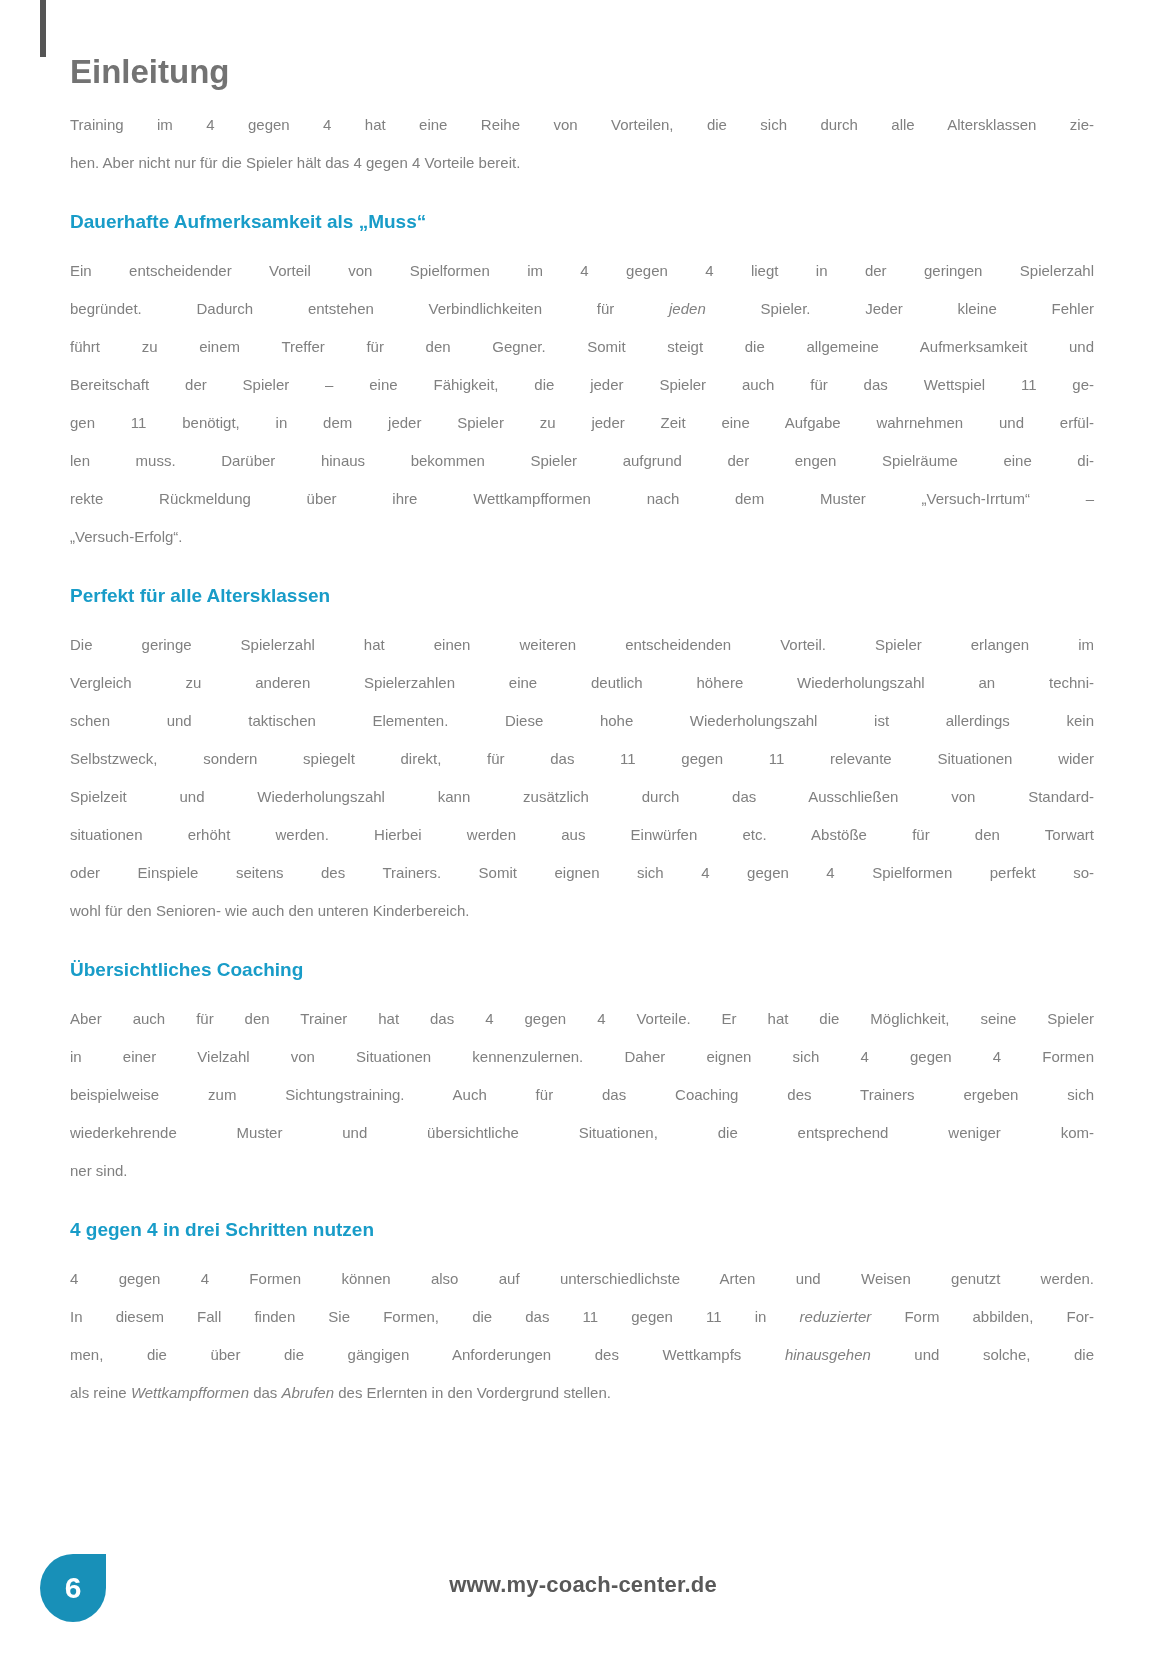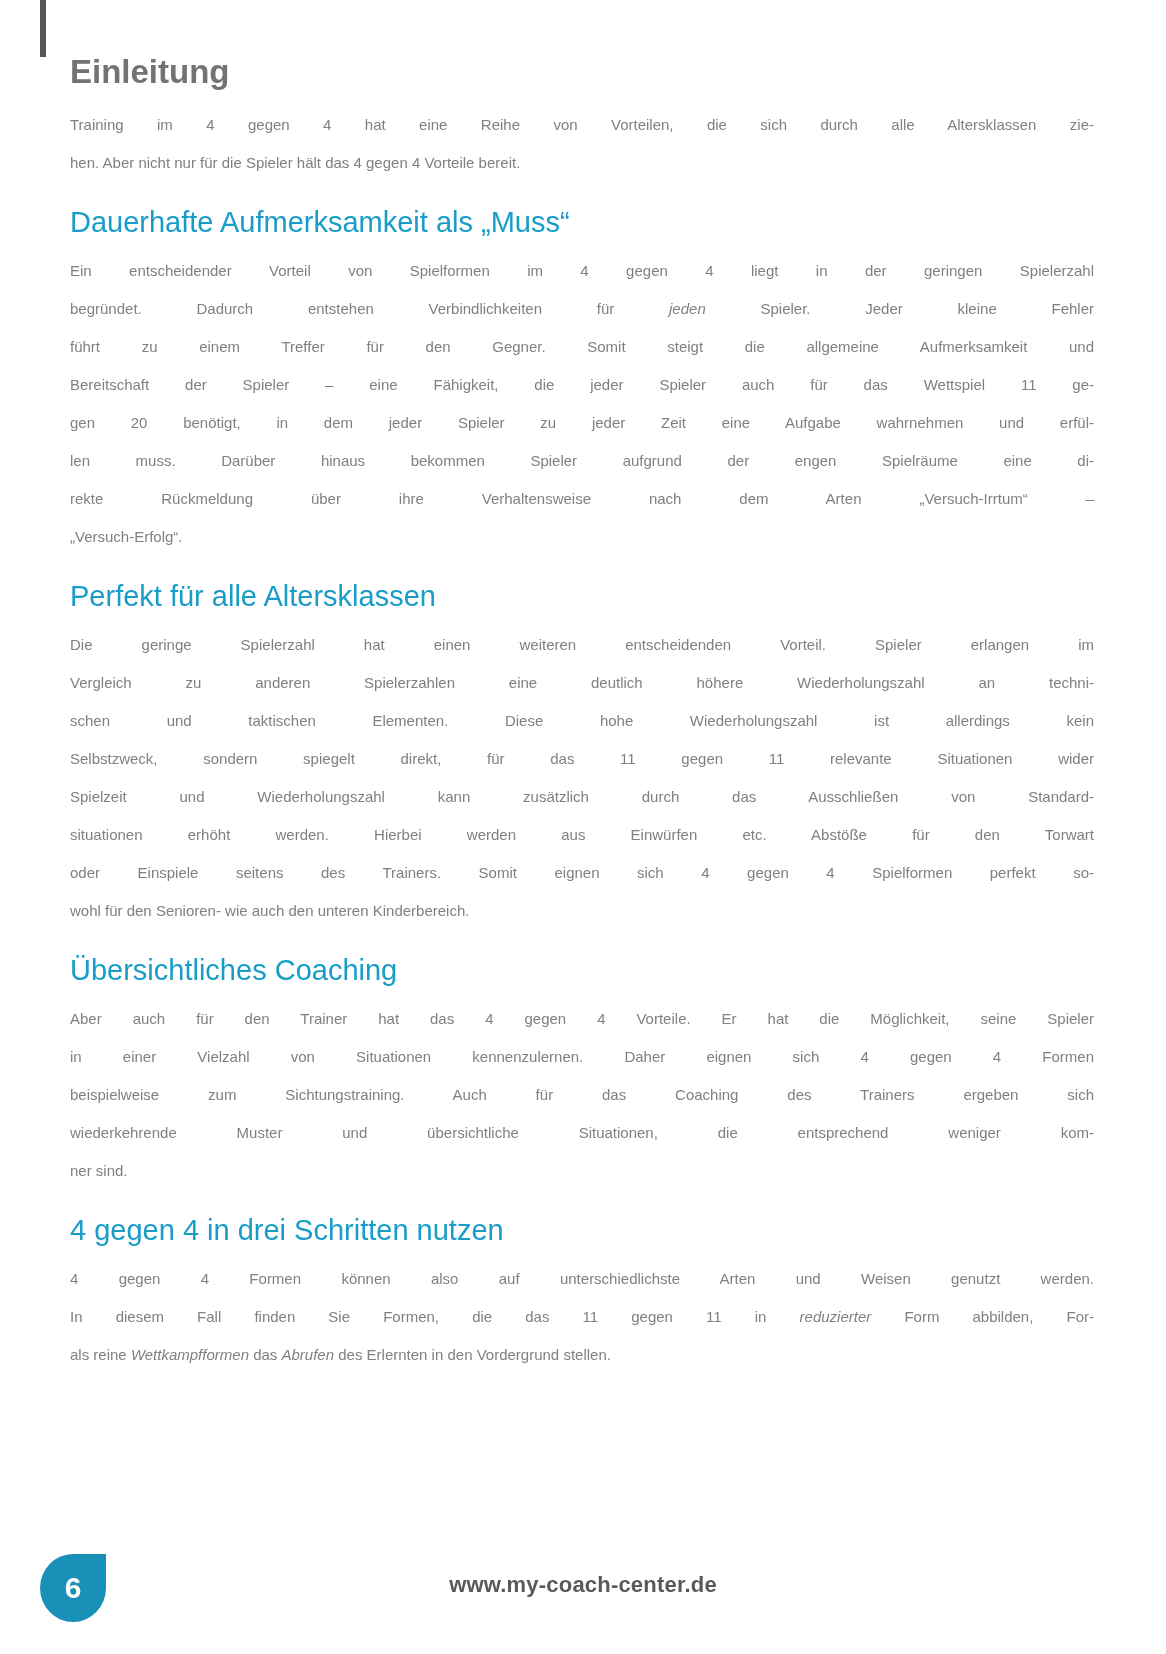--- a/index.html
+++ b/index.html
@@ -44,23 +44,23 @@
   .header-suffix{color:var(--dark-text);}
   h1.main-heading{
     margin:52px 0 14px 0;
     font-size:33px;
     line-height:40px;
     font-weight:bold;
     color:var(--h1-text);
   }
   #content h2{
     margin:0 0 14px 0;
-    font-size:29px;
+    font-size:19px;
     line-height:32px;
-    font-weight:normal;
+    font-weight:bold;
     color:var(--heading-accent);
   }
   #content .para{
     margin:0 0 24px 0;
     color:var(--body-text);
     font-size:15px;
   }
   #content .para .line{
     line-height:38px;
     text-align:justify;
@@ -113,23 +113,23 @@
         <div class="para">
           <div class="line">Training im 4 gegen 4 hat eine Reihe von Vorteilen, die sich durch alle Altersklassen zie-</div>
           <div class="line">hen. Aber nicht nur für die Spieler hält das 4 gegen 4 Vorteile bereit.</div>
         </div>
         <h2>Dauerhafte Aufmerksamkeit als „Muss“</h2>
         <div class="para">
           <div class="line">Ein entscheidender Vorteil von Spielformen im 4 gegen 4 liegt in der geringen Spielerzahl</div>
           <div class="line">begründet. Dadurch entstehen Verbindlichkeiten für <i>jeden</i> Spieler. Jeder kleine Fehler</div>
           <div class="line">führt zu einem Treffer für den Gegner. Somit steigt die allgemeine Aufmerksamkeit und</div>
           <div class="line">Bereitschaft der Spieler – eine Fähigkeit, die jeder Spieler auch für das Wettspiel 11 ge-</div>
-          <div class="line">gen 20 benötigt, in dem jeder Spieler zu jeder Zeit eine Aufgabe wahrnehmen und erfül-</div>
+          <div class="line">gen 11 benötigt, in dem jeder Spieler zu jeder Zeit eine Aufgabe wahrnehmen und erfül-</div>
           <div class="line">len muss. Darüber hinaus bekommen Spieler aufgrund der engen Spielräume eine di-</div>
-          <div class="line">rekte Rückmeldung über ihre Verhaltensweise nach dem Arten „Versuch-Irrtum“ –</div>
+          <div class="line">rekte Rückmeldung über ihre Wettkampfformen nach dem Muster „Versuch-Irrtum“ –</div>
           <div class="line">„Versuch-Erfolg“.</div>
         </div>
         <h2>Perfekt für alle Altersklassen</h2>
         <div class="para">
           <div class="line">Die geringe Spielerzahl hat einen weiteren entscheidenden Vorteil. Spieler erlangen im</div>
           <div class="line">Vergleich zu anderen Spielerzahlen eine deutlich höhere Wiederholungszahl an techni-</div>
           <div class="line">schen und taktischen Elementen. Diese hohe Wiederholungszahl ist allerdings kein</div>
           <div class="line">Selbstzweck, sondern spiegelt direkt, für das 11 gegen 11 relevante Situationen wider</div>
           <div class="line">Spielzeit und Wiederholungszahl kann zusätzlich durch das Ausschließen von Standard-</div>
           <div class="line">situationen erhöht werden. Hierbei werden aus Einwürfen etc. Abstöße für den Torwart</div>
@@ -141,20 +141,21 @@
           <div class="line">Aber auch für den Trainer hat das 4 gegen 4 Vorteile. Er hat die Möglichkeit, seine Spieler</div>
           <div class="line">in einer Vielzahl von Situationen kennenzulernen. Daher eignen sich 4 gegen 4 Formen</div>
           <div class="line">beispielweise zum Sichtungstraining. Auch für das Coaching des Trainers ergeben sich</div>
           <div class="line">wiederkehrende Muster und übersichtliche Situationen, die entsprechend weniger kom-</div>
           <div class="line">ner sind.</div>
         </div>
         <h2>4 gegen 4 in drei Schritten nutzen</h2>
         <div class="para">
           <div class="line">4 gegen 4 Formen können also auf unterschiedlichste Arten und Weisen genutzt werden.</div>
           <div class="line">In diesem Fall finden Sie Formen, die das 11 gegen 11 in <i>reduzierter</i> Form abbilden, For-</div>
+          <div class="line">men, die über die gängigen Anforderungen des Wettkampfs <i>hinausgehen</i> und solche, die</div>
           <div class="line">als reine <i>Wettkampfformen</i> das <i>Abrufen</i> des Erlernten in den Vordergrund stellen.</div>
         </div>
       </div>
   </div>
 
   <div class="footer">
     <div class="page-badge">
       <span>6</span>
     </div>
     <div class="site-url">www.my-coach-center.de</div>

